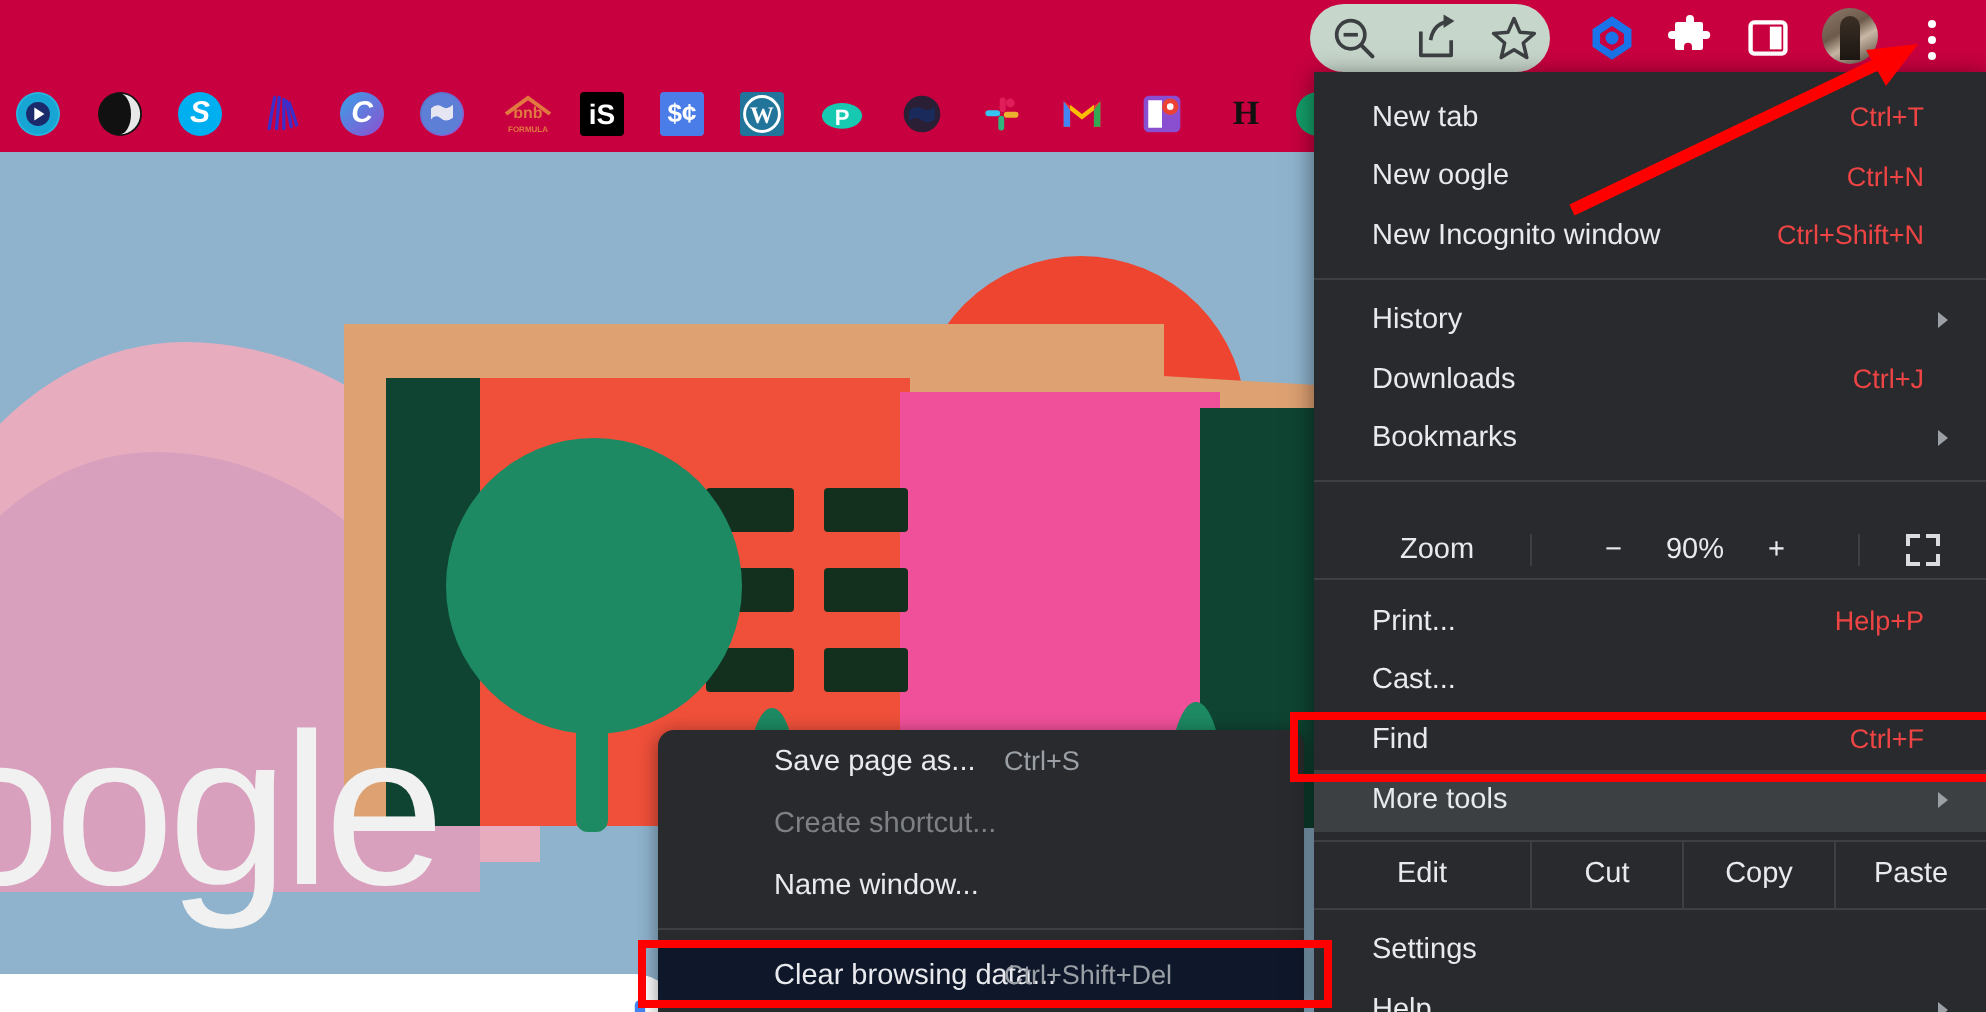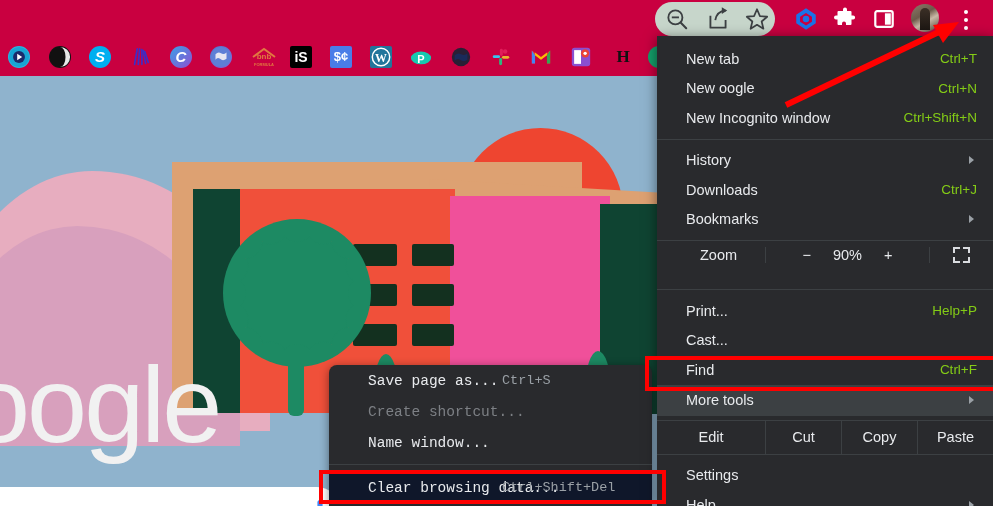--- a/index.html
+++ b/index.html
@@ -136,52 +136,52 @@
   .mic{ position:absolute; left:313px; top:424px; width:14px; height:22px; }
 
   
   #submenu{
     position:absolute; left:329px; top:365px; width:323px; height:141px;
     background:#292a2d; border-radius:8px 8px 0 0; z-index:8;
     box-shadow:0 2px 10px rgba(0,0,0,.45);
   }
   .sm-item{
     position:relative; height:31px; display:flex; align-items:center;
-    padding:0 0 0 39px; color:#e8eaed; font-size:14.5px; white-space:nowrap;font-family:Liberation Mono, monospace;
+    padding:0 0 0 58px; color:#e8eaed; font-size:14.5px; white-space:nowrap;
   }
   .sm-item .sc{
     position:absolute; right:0; width:150px; text-align:left;
     color:#9aa0a6; font-size:13.5px;
   }
   .sm-item.dim{ color:#7d8085; }
   .sm-sep{ height:1px; background:#3c4043; margin:6px 0 0 0; }
   .sm-item.hl{ background:#0f172a; }
 
   
   #mainmenu{
     position:absolute; left:657px; top:36px; width:336px; height:470px;
     background:#292a2d; z-index:9;
     box-shadow:0 2px 12px rgba(0,0,0,.5);
   }
   .mi{
     position:relative; height:29.5px; display:flex; align-items:center;
     padding-left:29px; color:#e8eaed; font-size:14.5px; white-space:nowrap;
   }
   .mi .sc{
-    position:absolute; right:16px; color:#84cc16; font-size:13.5px;
+    position:absolute; right:31px; color:#ef4444; font-size:13.5px;
   }
   .mi .arrow{
     position:absolute; right:19px; width:0;height:0;
     border-left:5px solid #9aa0a6;
     border-top:4px solid transparent; border-bottom:4px solid transparent;
   }
   .mi.hl{ background:#3c4043; }
   .m-sep{ height:1px; background:#3c4043; margin:6px 0; }
 
-  .zoomrow{ display:flex; height:36px; align-items:flex-start; }
+  .zoomrow{ display:flex; height:36px; align-items:flex-end; }
   .zoomrow .zlbl{
     width:108px; display:flex; align-items:center; padding-left:43px;
     color:#e8eaed; font-size:14.5px;
   }
   .zoomrow .zctl{
     flex:1; display:flex; align-items:center; justify-content:center;
     border-left:1px solid #3c4043; color:#e8eaed; font-size:14.5px; gap:22px;
   }
   .zoomrow .zfs{
     width:64px; display:flex; align-items:center; justify-content:center;

